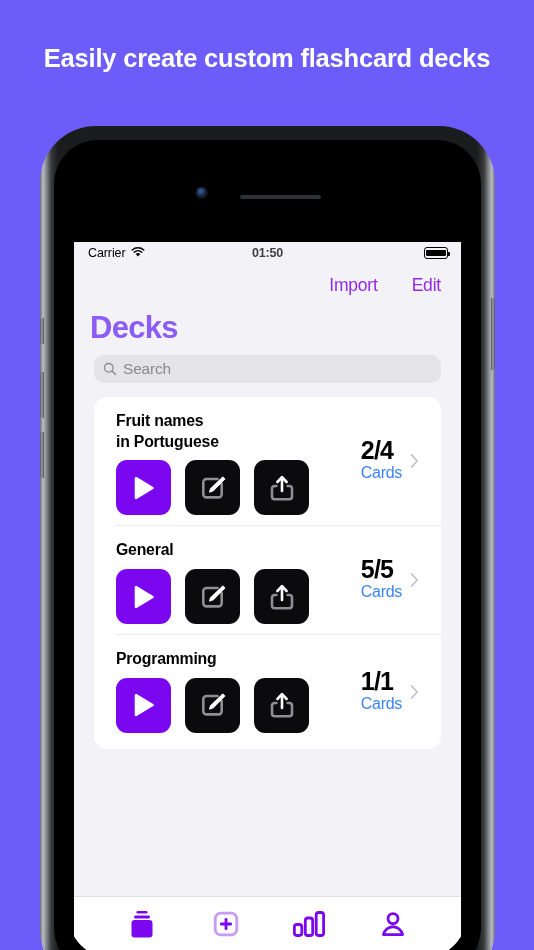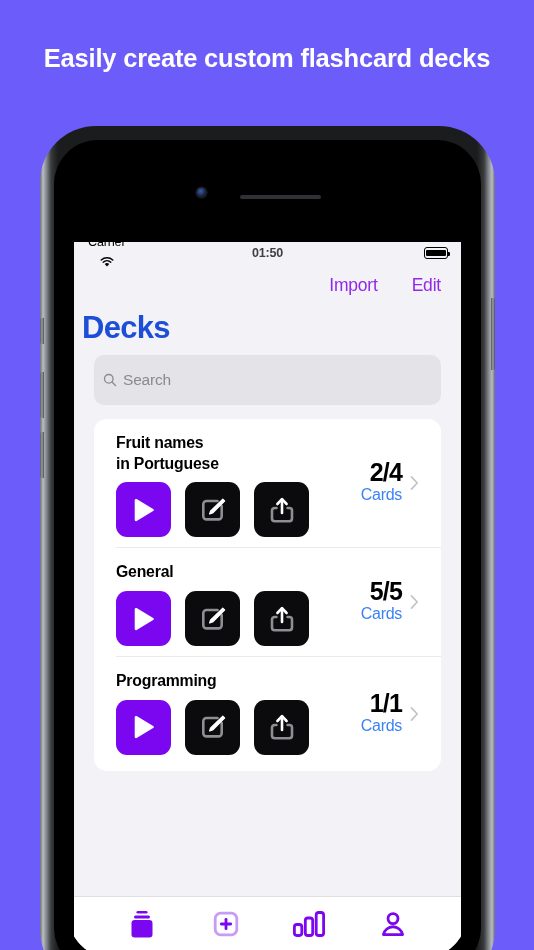--- a/index.html
+++ b/index.html
@@ -91,21 +91,21 @@
 
   
   .statusbar {
     position: relative;
     height: 22px;
     background: #F2F2F7;
     display: flex;
     align-items: center;
     padding: 0 13px 0 14px;
   }
-  .sb-left { display: flex; align-items: center; gap: 5px; flex-direction: column; }
+  .sb-left { display: flex; align-items: center; gap: 5px; }
   .sb-carrier { font-size: 12.5px; color: #000; letter-spacing: -0.1px; }
   .sb-time {
     position: absolute; left: 0; right: 0; text-align: center;
     font-size: 12.5px; font-weight: bold; color: #404040; letter-spacing: -0.2px;
   }
   .sb-right { margin-left: auto; display: flex; align-items: center; }
   .battery {
     position: relative;
     width: 24px; height: 11.5px;
     border: 1.3px solid #000;
@@ -129,32 +129,32 @@
   .nav-action {
     font-size: 17.5px;
     color: #9129E8;
     letter-spacing: -0.2px;
     cursor: pointer;
     margin-left: 12px;
   }
 
   
   .large-title {
-    padding: 4px 0 9px 8px;
+    padding: 4px 0 9px 16px;
     font-size: 31px;
     font-weight: bold;
-    color: #1d4ed8;
+    color: #8b5cf6;
     letter-spacing: -0.7px;
     background: #F2F2F7;
   }
 
   
   .search-wrap { padding: 0 20px 14px 20px; background: #F2F2F7; }
   .search-bar {
-    height: 50px;
+    height: 28px;
     background: #E3E3E8;
     border-radius: 10px;
     display: flex; align-items: center;
     padding: 0 9px;
     gap: 6px;
   }
   .search-icon { width: 14px; height: 14px; flex: 0 0 auto; }
   .search-placeholder { font-size: 15.5px; color: #8A8A8E; letter-spacing: -0.2px; }
 
   
@@ -189,21 +189,21 @@
   }
   .act-play { background: #7B06F0; }
   .act-dark { background: #0B0B0D; }
 
   .deck-meta {
     position: absolute;
     right: 22px; top: 50%;
     transform: translateY(-50%);
     display: flex; align-items: center; gap: 8px;
   }
-  .deck-counts { text-align: right; }
+  .deck-counts { text-align: left; }
   .deck-count {
     font-size: 25px; font-weight: bold; color: #000;
     letter-spacing: -0.8px; line-height: 1.05;
   }
   .deck-cards-label {
     font-size: 16px; font-weight: normal; color: #3b82f6;
     letter-spacing: -0.3px; line-height: 1.3;
   }
   .chev { width: 9px; height: 15px; flex: 0 0 auto; }
 

